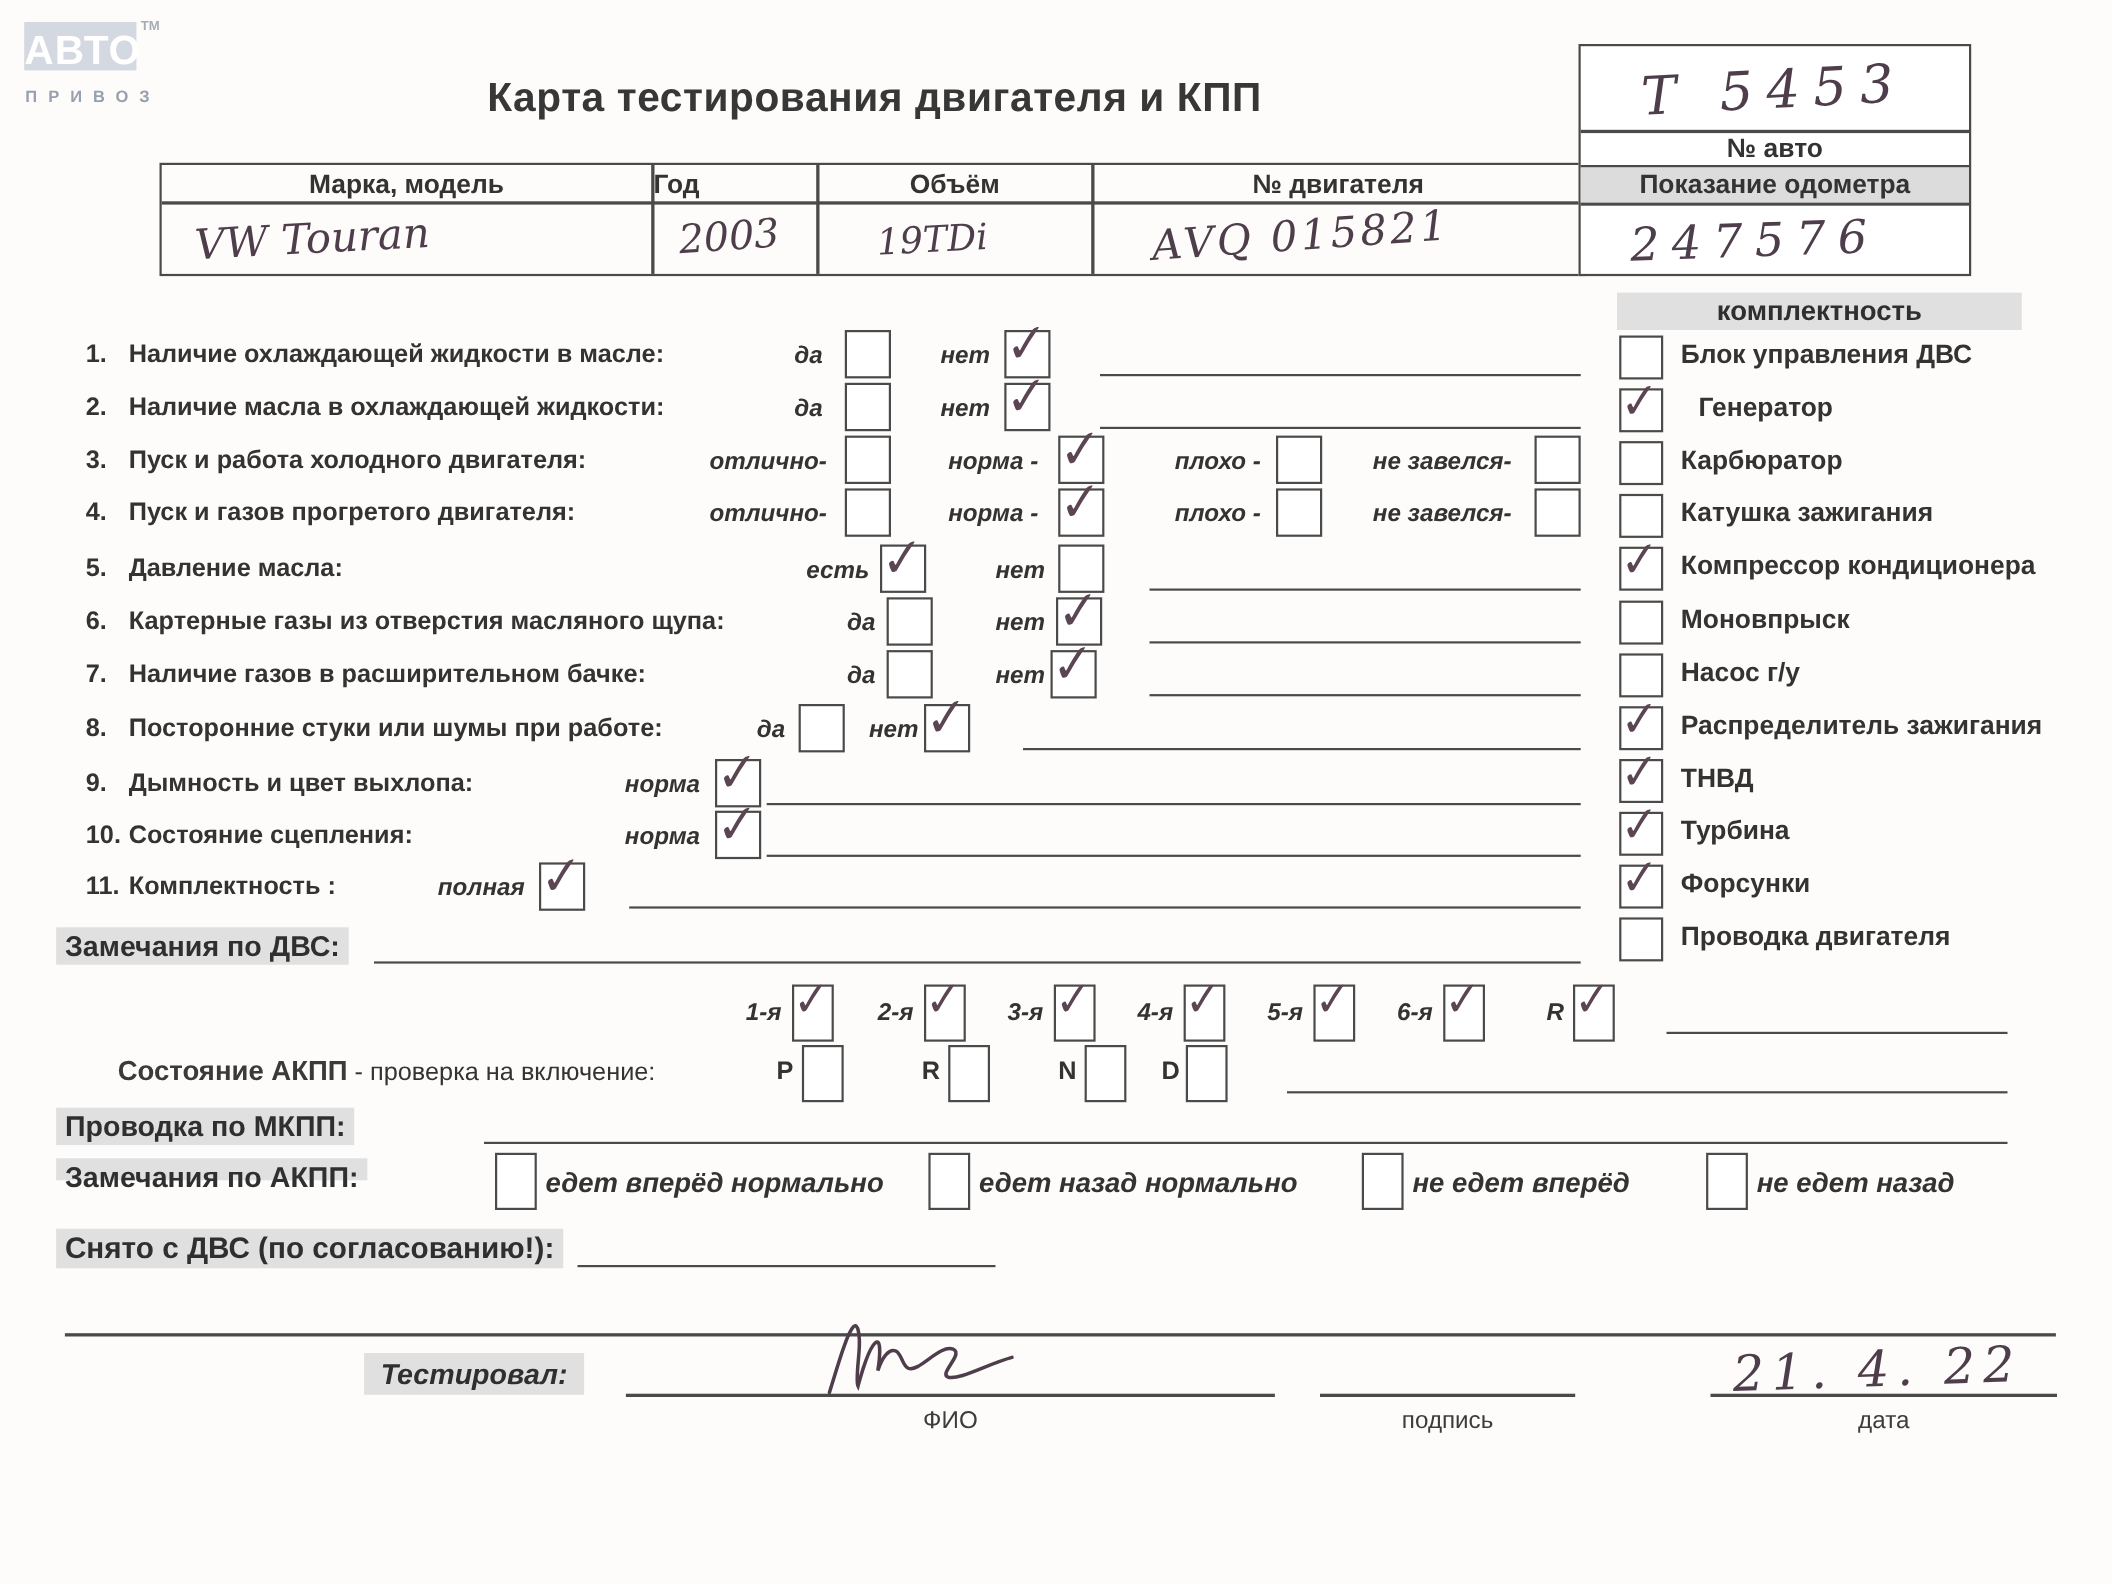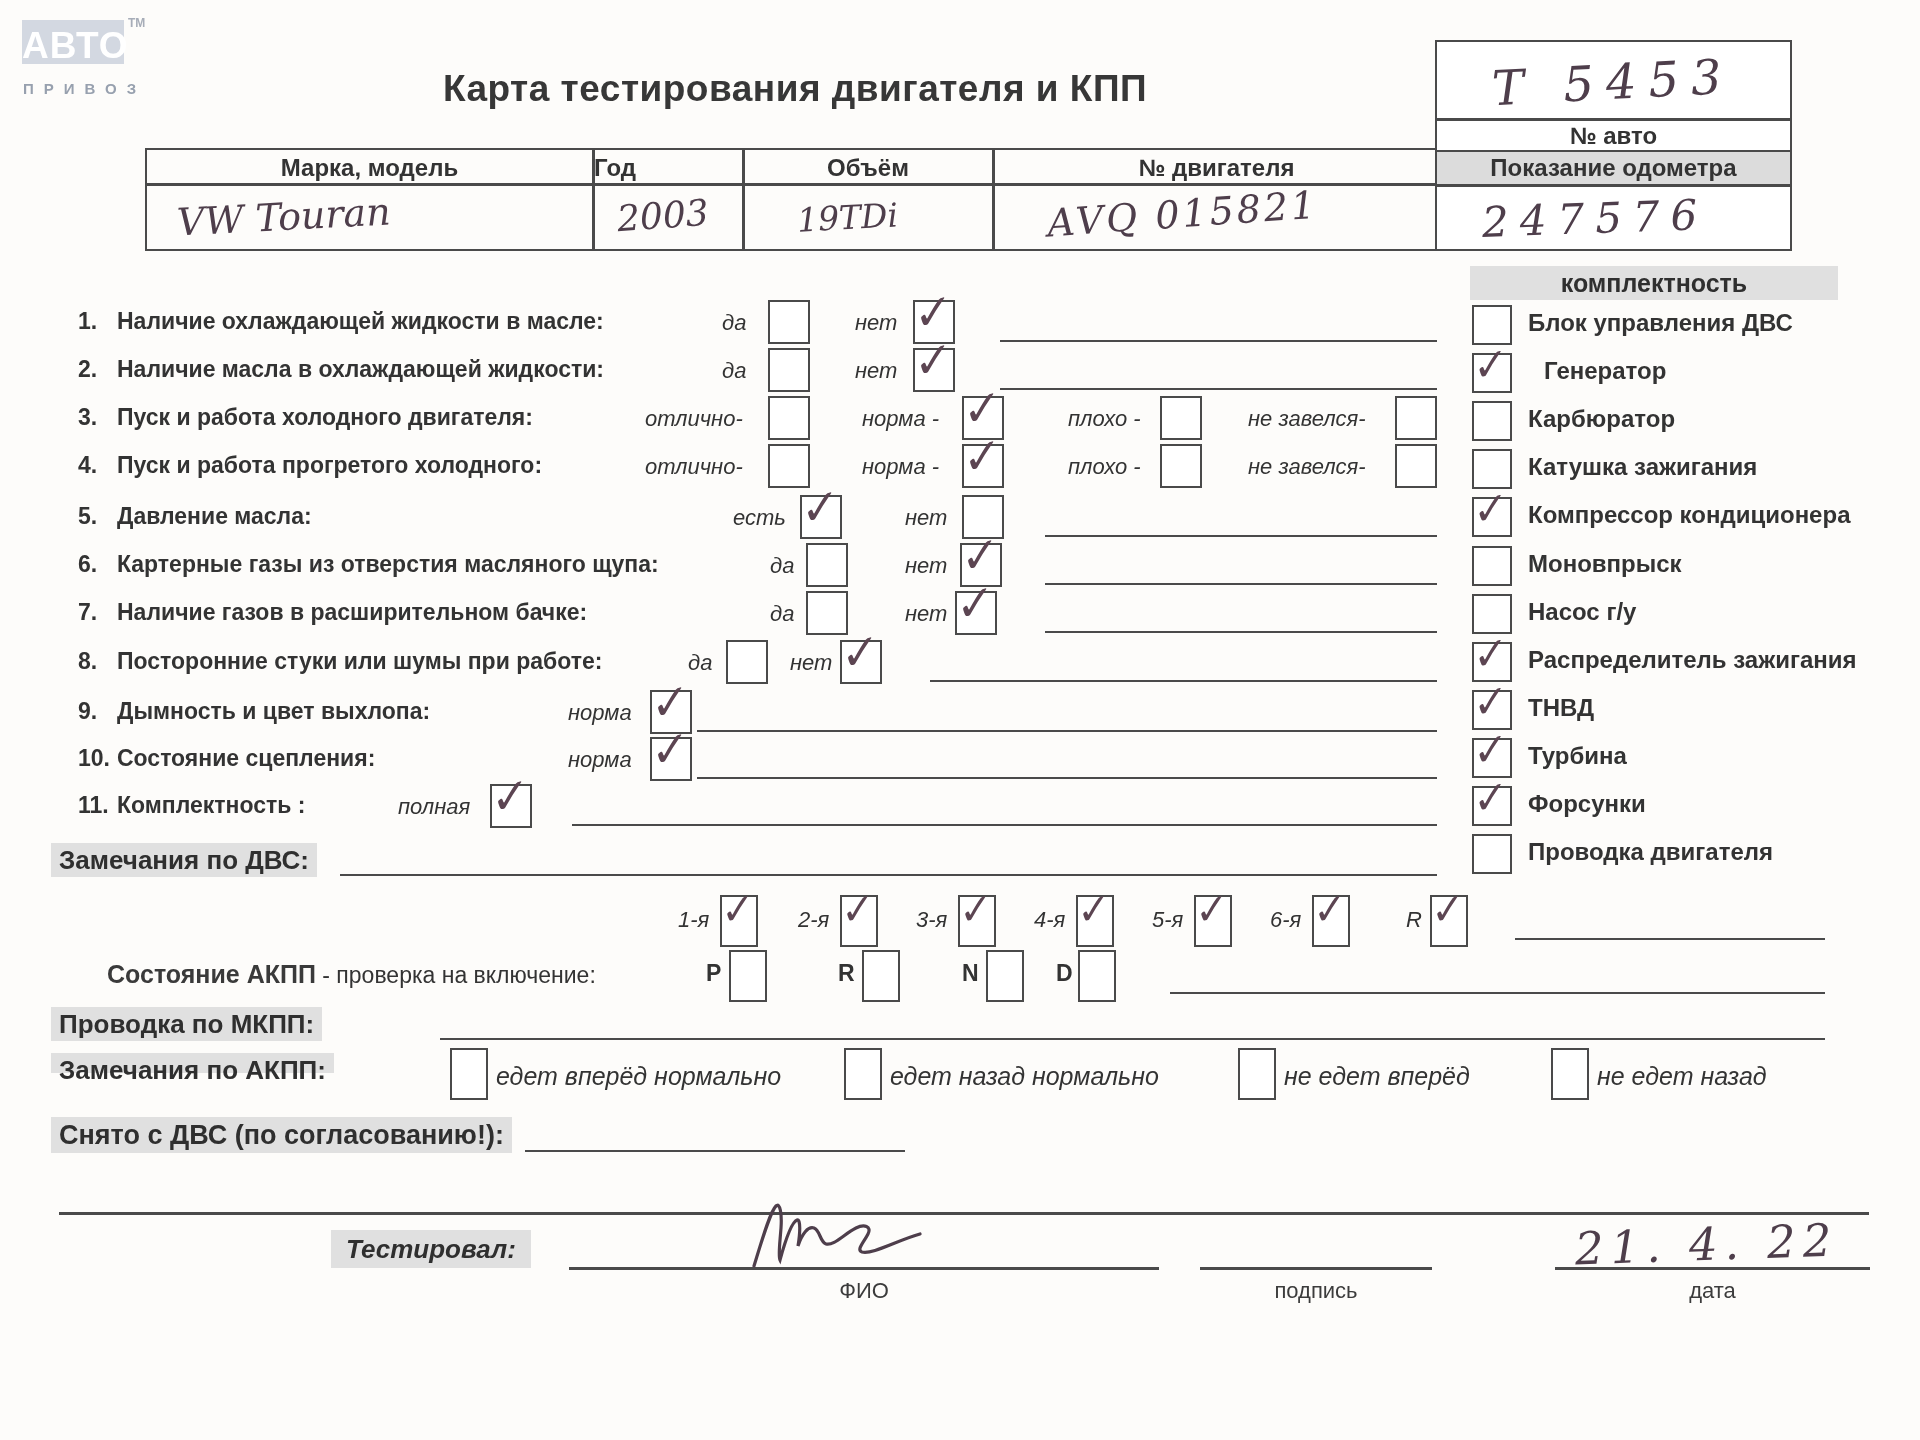--- a/index.html
+++ b/index.html
@@ -4,21 +4,21 @@
 <style>
   html,body{margin:0;padding:0;background:#e9e7e2;}
   .page{position:relative;width:1920px;height:1440px;background:#fdfcfa;overflow:hidden;
         font-family:"Liberation Sans",sans-serif;color:#3a3a3a;}
   .abs{position:absolute;}
   
   .title{font-size:37px;font-weight:700;letter-spacing:.5px;color:#373737;text-align:center;}
   .hdr{font-size:24px;font-weight:700;color:#333;}
   .num{font-size:23px;font-weight:700;color:#333;}
   .itxt{font-size:23px;font-weight:700;color:#333;}
-  .opt{font-size:22px;font-weight:400;font-style:italic;color:#333;}
+  .opt{font-size:22px;font-weight:700;font-style:italic;color:#333;}
   .band{background:#e0e0e0;color:#2f2f2f;font-weight:700;font-size:26px;line-height:34px;padding:0 8px;white-space:nowrap;}
   .eq{font-size:24px;font-weight:600;color:#333;white-space:nowrap;}
   .small{font-size:22px;color:#3c3c3c;}
   
   .box{width:38px;height:40px;border:2.5px solid #4a4a4a;background:#fff;}
   .tall{width:34px;height:48px;}
   .eqbox{width:36px;height:36px;}
   .uline{border-bottom:2.5px solid #4a4a4a;height:0;}
   .check{position:absolute;left:-1px;top:-13px;font-family:"DejaVu Sans",sans-serif;
          font-size:46px;font-weight:700;color:#5c4552;transform:rotate(-9deg) skewX(-8deg);line-height:1;}
@@ -165,21 +165,21 @@
         <span class="check">✓</span>
       </span>
     <span class="abs opt" style="left:1068px;top:10px">плохо -</span>
     <span class="abs box" style="left:1160px;top:0"></span>
     <span class="abs opt" style="left:1248px;top:10px">не завелся-</span>
     <span class="abs box" style="left:1395px;top:0"></span>
   </div>
 
   <div class="abs" style="left:0;top:444px;width:1920px;height:44px">
     <span class="abs num" style="left:78px;top:8px">4.</span>
-    <span class="abs itxt" style="left:117px;top:8px">Пуск и работа прогретого холодного:</span>
+    <span class="abs itxt" style="left:117px;top:8px">Пуск и газов прогретого двигателя:</span>
     <span class="abs opt" style="left:645px;top:10px">отлично-</span>
     <span class="abs box" style="left:768px;top:0"></span>
     <span class="abs opt" style="left:862px;top:10px">норма -</span>
     <span class="abs box" style="left:962px;top:0">
         <span class="check">✓</span>
       </span>
     <span class="abs opt" style="left:1068px;top:10px">плохо -</span>
     <span class="abs box" style="left:1160px;top:0"></span>
     <span class="abs opt" style="left:1248px;top:10px">не завелся-</span>
     <span class="abs box" style="left:1395px;top:0"></span>

